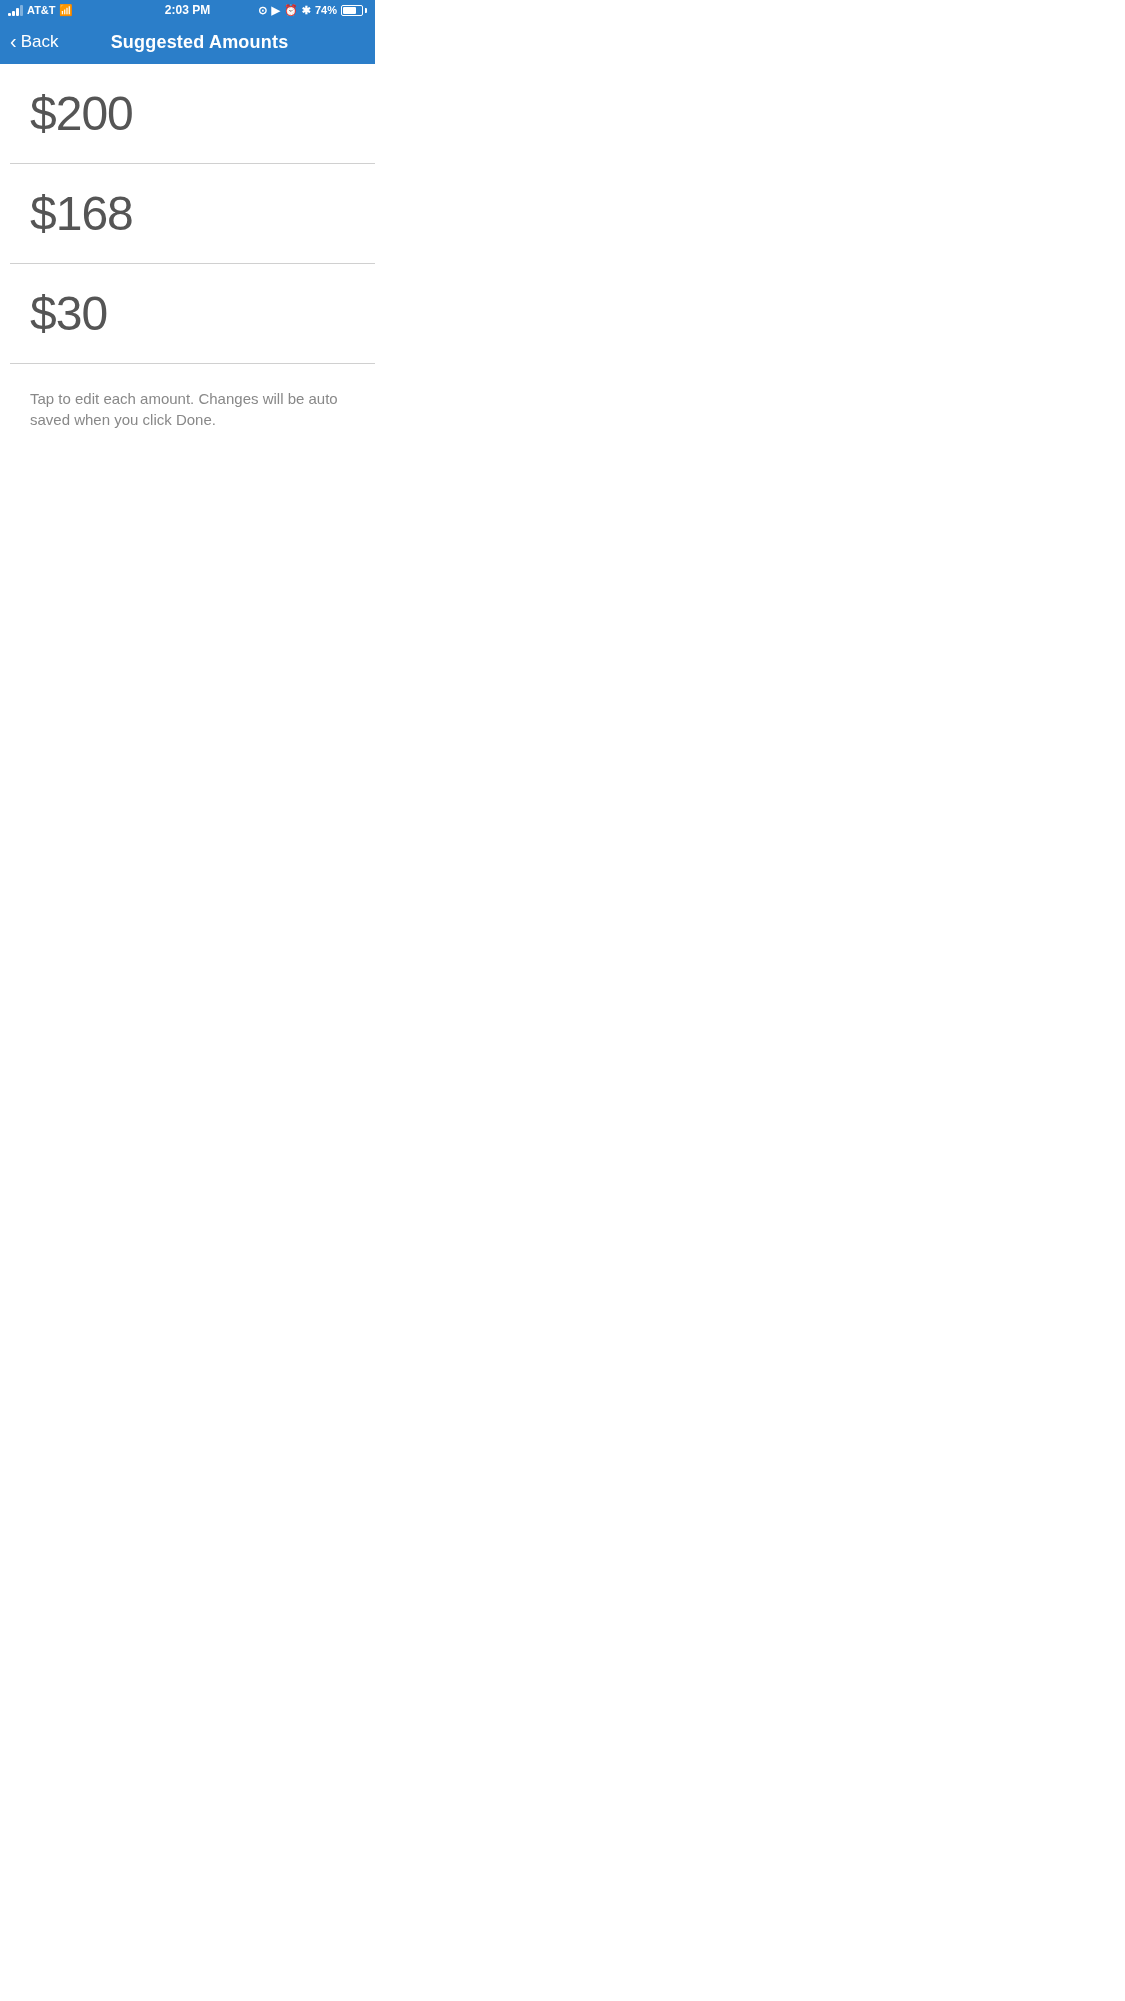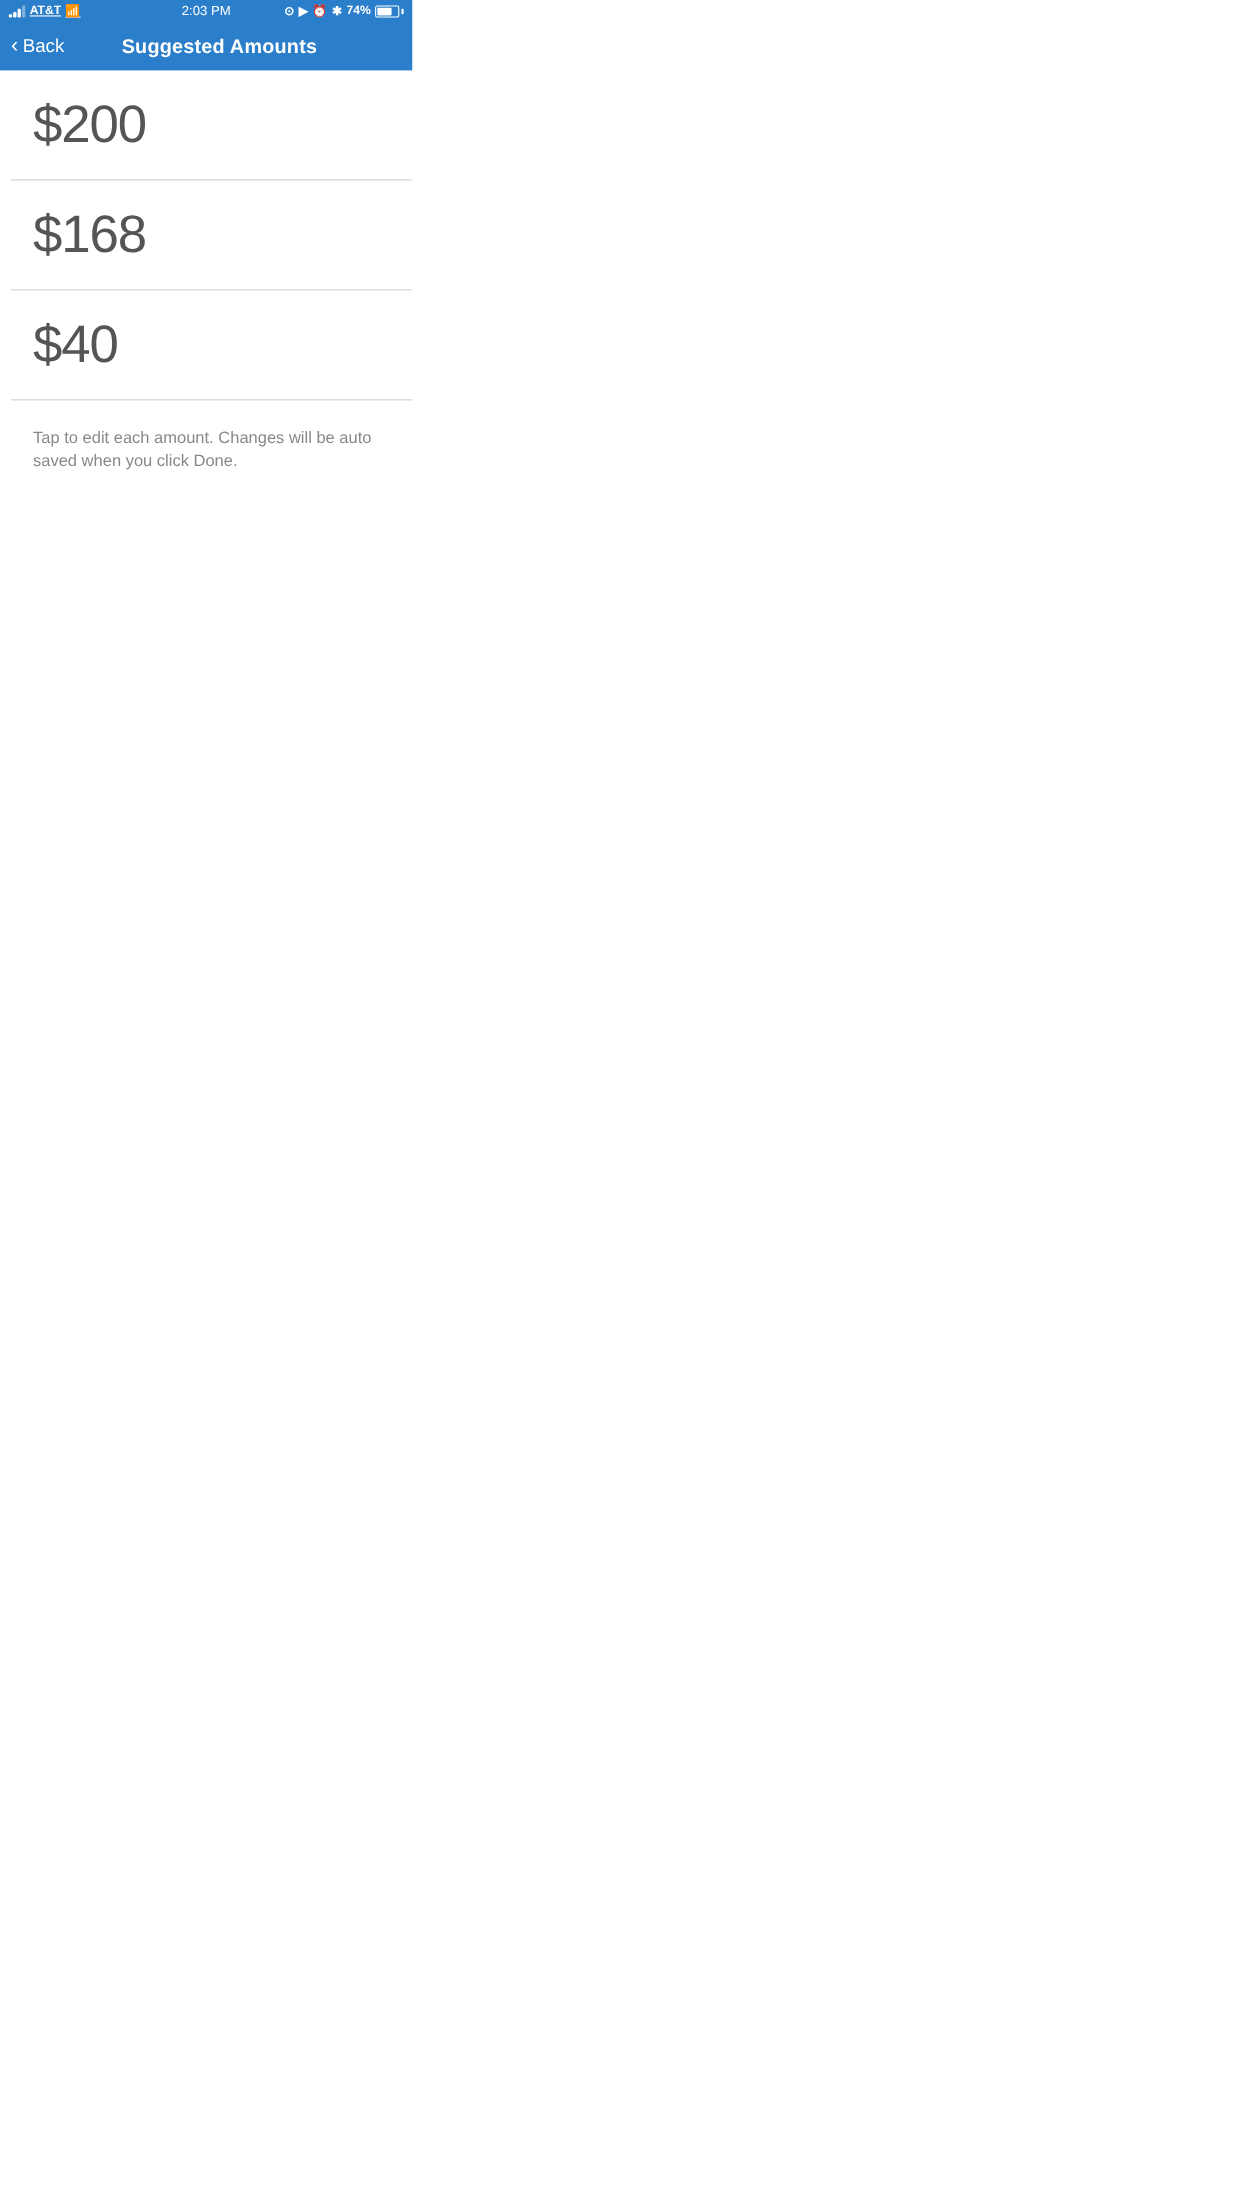--- a/index.html
+++ b/index.html
@@ -28,29 +28,28 @@
       padding: 0 8px;
       color: white;
       font-size: 11px;
       font-weight: 600;
     }
 
     .status-left {
       display: flex;
       align-items: center;
       gap: 4px;
-      text-decoration: underline;
     }
 
     .status-center {
       position: absolute;
       left: 50%;
       transform: translateX(-50%);
       font-size: 12px;
-      font-weight: 400;
+      font-weight: 700;
       color: white;
     }
 
     .status-right {
       display: flex;
       align-items: center;
       gap: 4px;
       margin-left: auto;
       font-size: 11px;
     }
@@ -212,18 +211,18 @@
 
   <div class="amount-item">
     <span class="amount-value">$200</span>
   </div>
 
   <div class="amount-item">
     <span class="amount-value">$168</span>
   </div>
 
   <div class="amount-item">
-    <span class="amount-value">$40</span>
+    <span class="amount-value">$30</span>
   </div>
 
   <div class="hint-text">Tap to edit each amount. Changes will be auto saved when you click Done.</div>
 
 </div>
 
 </body></html>

